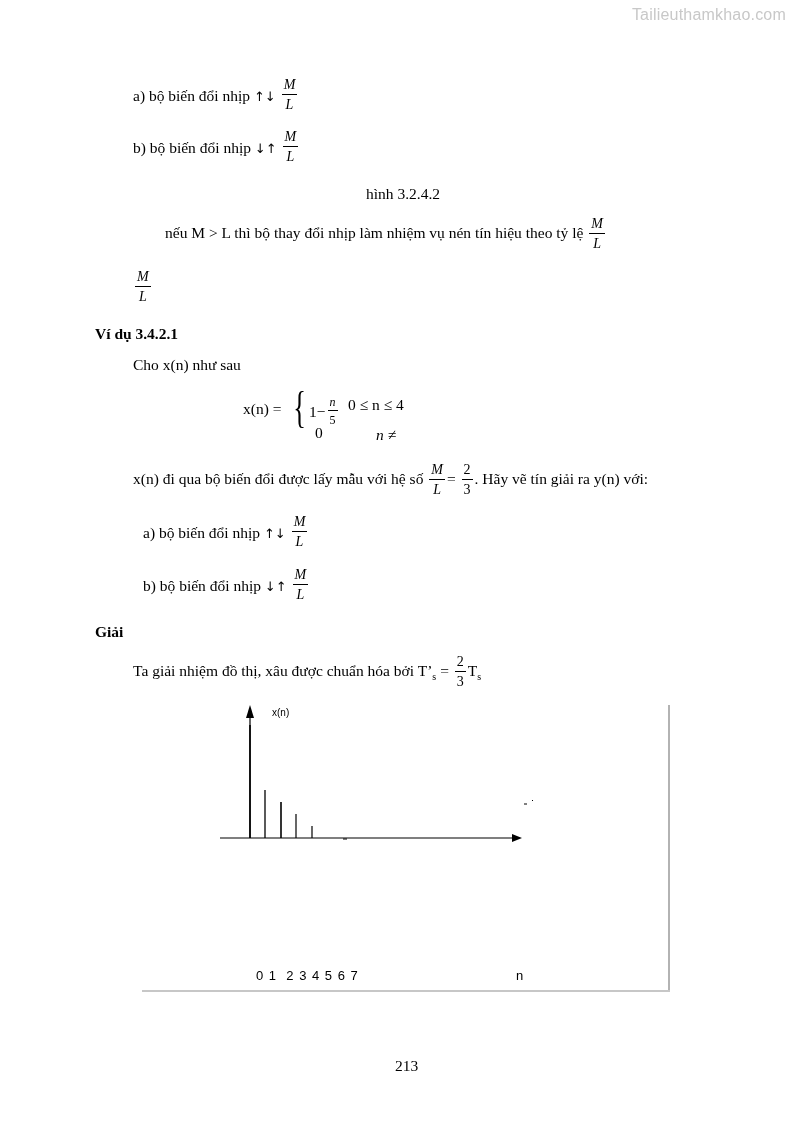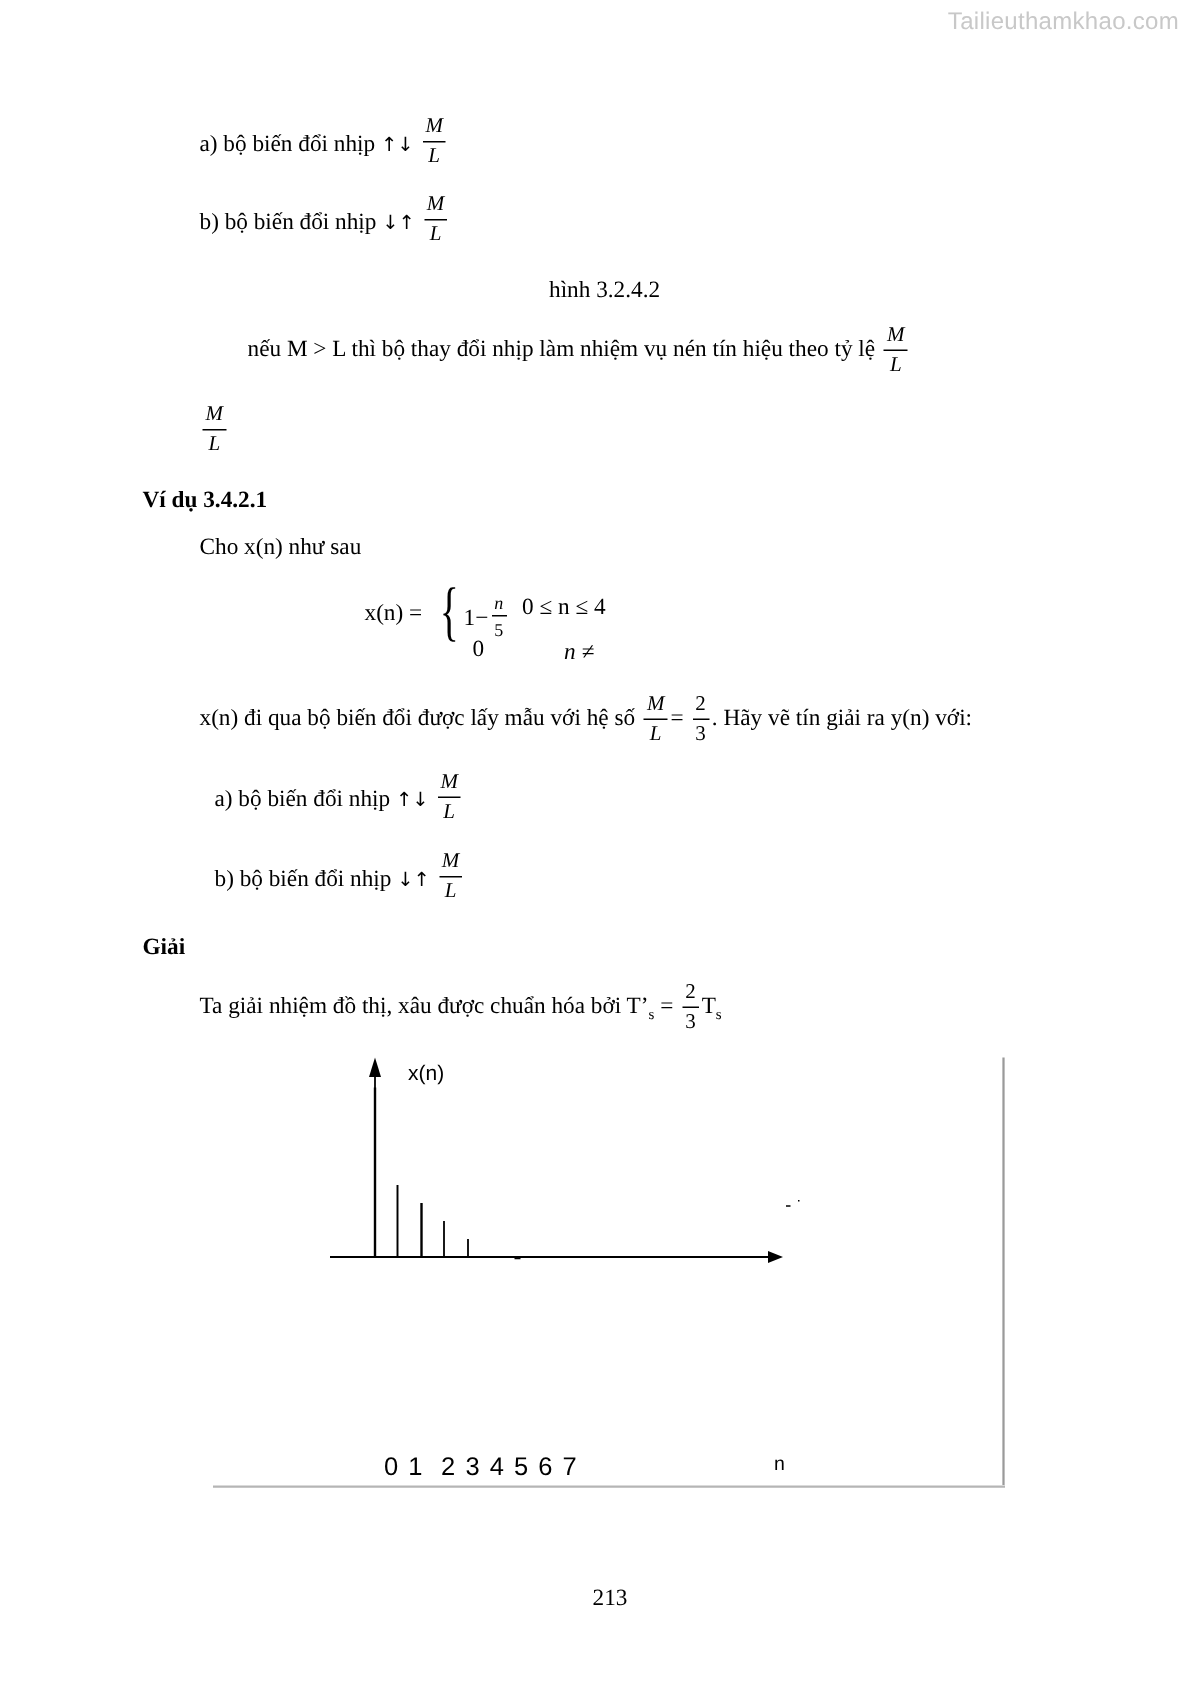--- a/index.html
+++ b/index.html
@@ -91,17 +91,17 @@
     <line x1="250" y1="838" x2="250" y2="725" stroke="#000" stroke-width="1.6"></line>
     <line x1="265" y1="838" x2="265" y2="790" stroke="#000" stroke-width="1.3"></line>
     <line x1="281" y1="838" x2="281" y2="802" stroke="#000" stroke-width="1.6"></line>
     <line x1="296" y1="838" x2="296" y2="814" stroke="#000" stroke-width="1.2"></line>
     <line x1="312" y1="838" x2="312" y2="826" stroke="#000" stroke-width="1.2"></line>
     <line x1="343" y1="839" x2="347" y2="839" stroke="#000" stroke-width="1"></line>
     <line x1="524" y1="804" x2="527" y2="804" stroke="#000" stroke-width="1"></line>
     <rect x="532" y="800" width="1" height="1" fill="#000"></rect>
   </svg>
 </div>
-<div class="abs graphfont" style="left:272px; top:707px; font-size:14px;">x(n)</div>
-<div class="abs graphfont" style="left:256px; top:968px; font-size:17px; letter-spacing:1px; white-space:pre;">0 1  2 3 4 5 6 7</div>
+<div class="abs graphfont" style="left:272px; top:707px; font-size:10px;">x(n)</div>
+<div class="abs graphfont" style="left:256px; top:968px; font-size:13px; letter-spacing:1px; white-space:pre;">0 1  2 3 4 5 6 7</div>
 <div class="abs graphfont" style="left:516px; top:968px; font-size:13px;">n</div>
 
 <div class="abs" style="left:395px; top:1057px;">213</div>
 
 </body></html>

